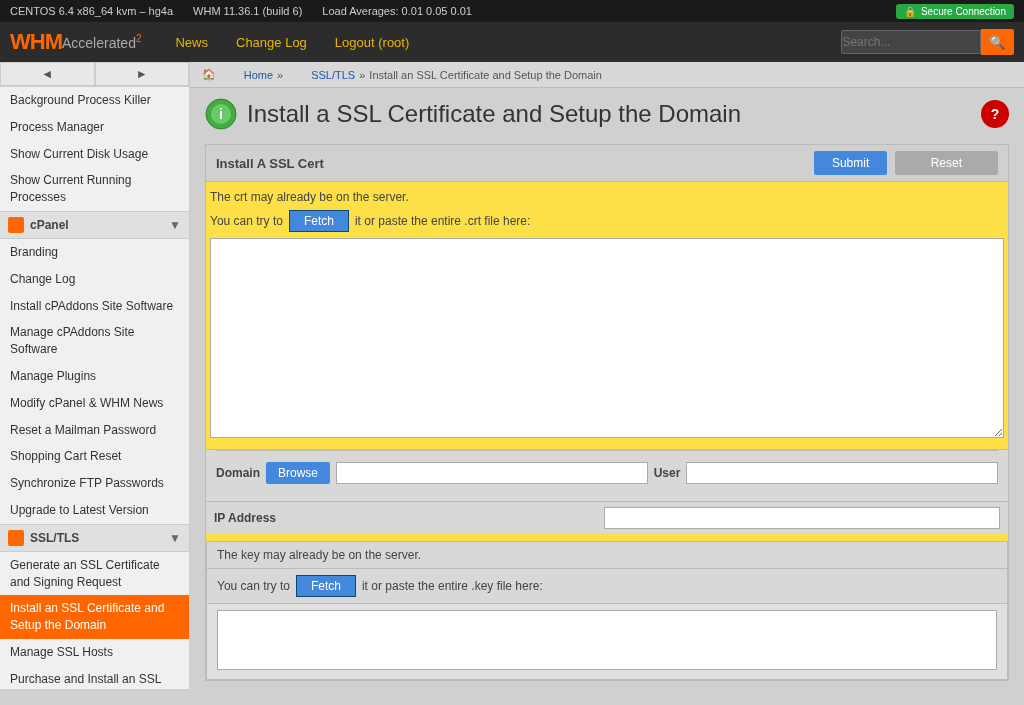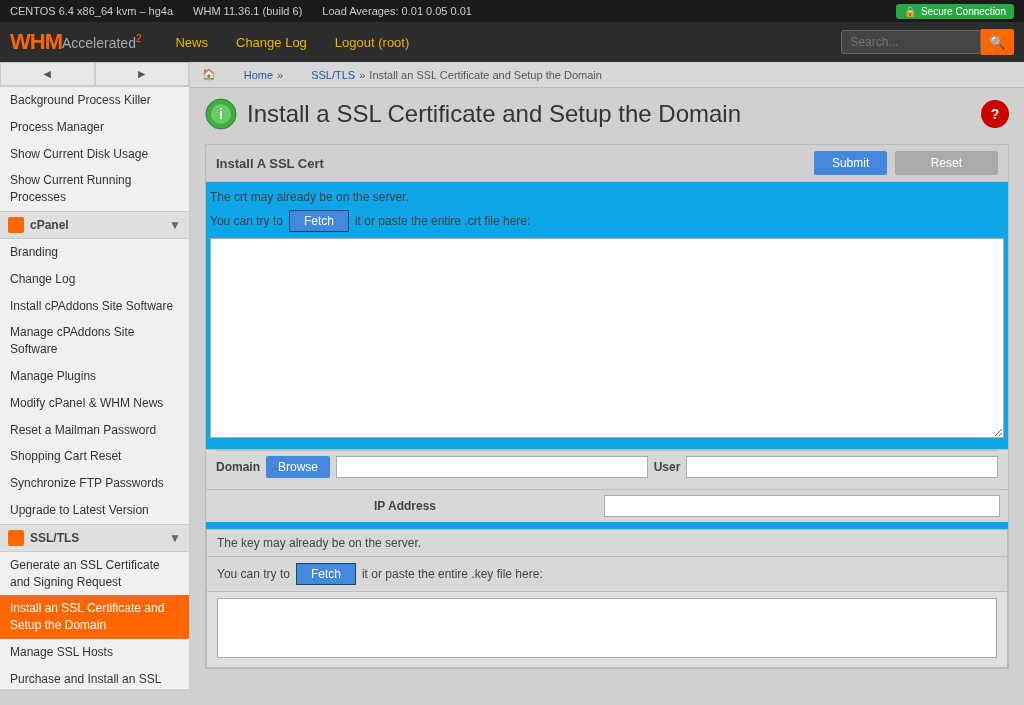--- a/index.html
+++ b/index.html
@@ -66,21 +66,21 @@
     }
     .search-area {
       margin-left: auto;
       display: flex;
       align-items: center;
     }
     .search-box {
       background: #444;
       border: 1px solid #666;
       color: #7dd3fc;
-      padding: 4px 8px;
+      padding: 4px 0;
       width: 140px;
       font-size: 12px;
       border-radius: 2px 0 0 2px;
       outline: none;
     }
     .search-btn {
       background: #ff6600;
       border: none;
       color: white;
       padding: 4px 8px;
@@ -197,21 +197,21 @@
       display: flex;
       align-items: center;
       justify-content: center;
       color: white;
       font-weight: bold;
       font-size: 14px;
     }
 
     
     .form-section {
-      background: #0ea5e9;
+      background: #fde047;
       border: 1px solid #bbb;
       margin-bottom: 6px;
     }
     .form-header {
       background: #d0d0d0;
       padding: 6px 10px;
       display: flex;
       align-items: center;
       justify-content: space-between;
       border-bottom: 1px solid #bbb;
@@ -267,21 +267,21 @@
       border: 1px solid #aaa;
       resize: vertical;
       font-size: 11px;
       padding: 4px;
       font-family: monospace;
     }
     .domain-row {
       display: flex;
       align-items: center;
       gap: 6px;
-      padding: 5px 0;
+      padding: 11px 0;
       border-top: 1px solid #bbb;
     }
     .domain-label {
       font-size: 12px;
       color: #444;
       font-weight: bold;
     }
     .btn-browse {
       background: #4488dd;
       color: white;
@@ -316,21 +316,21 @@
       background: #d8d8d8;
       padding: 5px 8px;
       border-top: 1px solid #bbb;
       gap: 8px;
     }
     .ip-label {
       font-size: 12px;
       color: #444;
       font-weight: bold;
       flex: 1;
-      text-align: center;
+      text-align: left;
     }
     .ip-input {
       flex: 1;
       padding: 3px 6px;
       border: 1px solid #aaa;
       background: white;
       font-size: 12px;
     }
 
     

